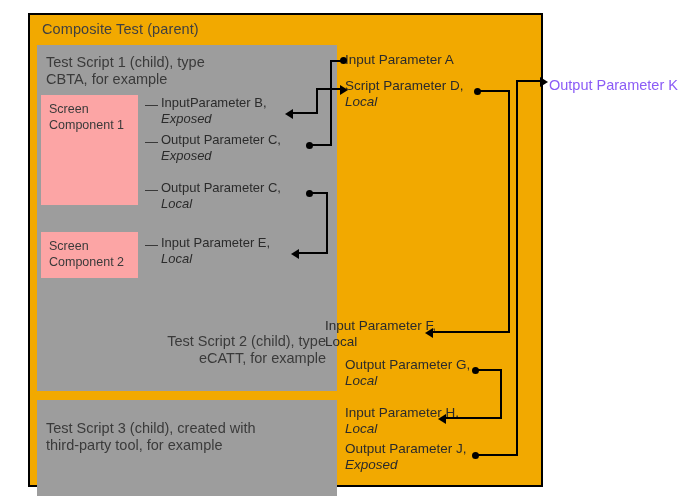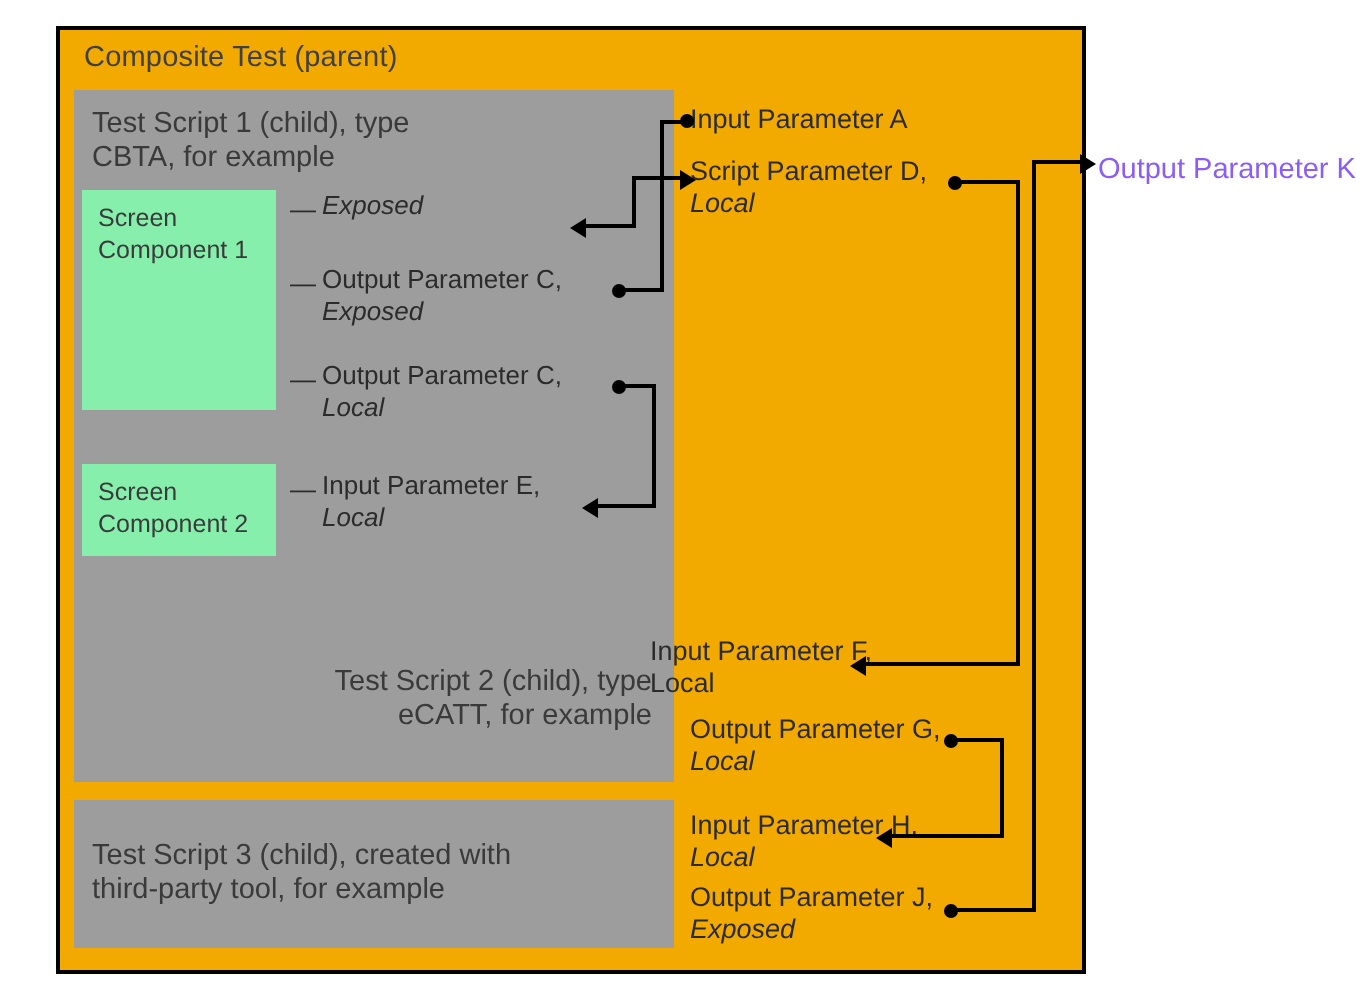--- a/index.html
+++ b/index.html
@@ -14,32 +14,32 @@
   }
   .parent-title{
     position:absolute;left:40px;top:19px;font-size:14.5px;color:#404040;
     letter-spacing:.1px;white-space:nowrap;
   }
 
   
   .script-box{position:absolute;background:#9D9D9D;}
   #script1{left:37px;top:45px;width:300px;height:332px;}
   #script2{left:37px;top:312px;width:300px;height:79px;text-align:right;}
-  #script3{left:37px;top:400px;width:300px;height:74px;}
+  #script3{left:37px;top:400px;width:300px;height:96px;}
 
   .script-label{
     position:absolute;font-size:14.5px;color:#3a3a3a;line-height:17px;
     white-space:pre-line;
   }
   #script1 .script-label{left:9px;top:9px;width:280px;}
   #script2 .script-label{left:9px;top:21px;width:280px;}
   #script3 .script-label{left:9px;top:20px;width:290px;}
 
   
-  .sc-box{position:absolute;background:#86efac;}
+  .sc-box{position:absolute;background:#fca5a5;}
   #sc1{left:4px;top:50px;width:97px;height:110px;}
   #sc2{left:4px;top:187px;width:97px;height:46px;}
   .sc-label{
     position:absolute;left:8px;top:6px;font-size:12.5px;color:#3a3a3a;
     line-height:16px;white-space:pre-line;
   }
 
   
   .param{
     position:absolute;font-size:13px;color:#2b2b2b;line-height:15.5px;
@@ -82,20 +82,21 @@
       <div class="sc-label">Screen
 Component 2</div>
     </div>
 
     <div class="dash" style="left:108px;top:52px;">—</div>
     <div class="dash" style="left:108px;top:89px;">—</div>
     <div class="dash" style="left:108px;top:137px;">—</div>
     <div class="dash" style="left:108px;top:192px;">—</div>
 
     <div class="param" style="left:124px;top:50px;">
+      <span>InputParameter B,</span>
       <span class="ital">Exposed</span>
     </div>
     <div class="param" style="left:124px;top:87px;">
       <span>Output Parameter C,</span>
       <span class="ital">Exposed</span>
     </div>
     <div class="param" style="left:124px;top:135px;">
       <span>Output Parameter C,</span>
       <span class="ital">Local</span>
     </div>

